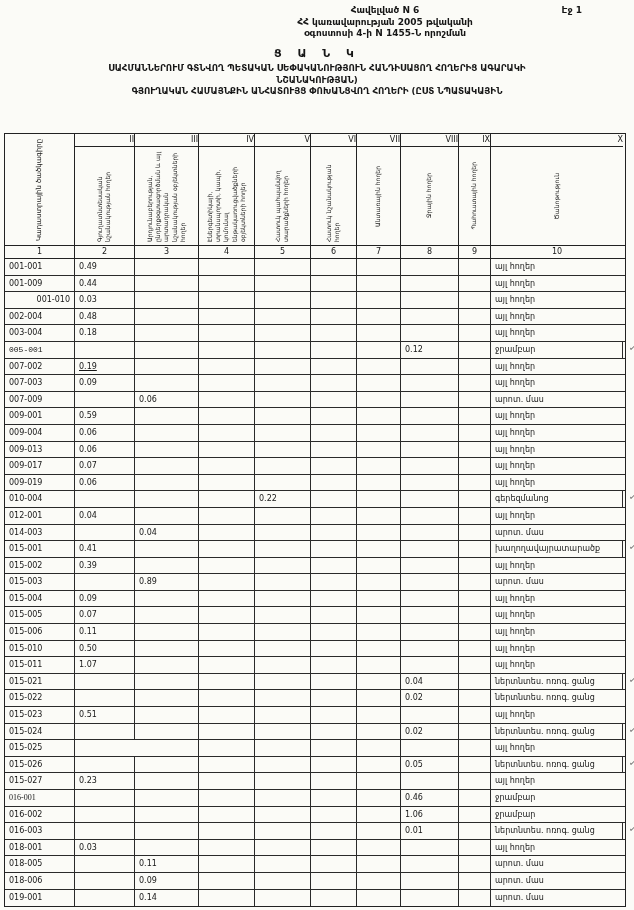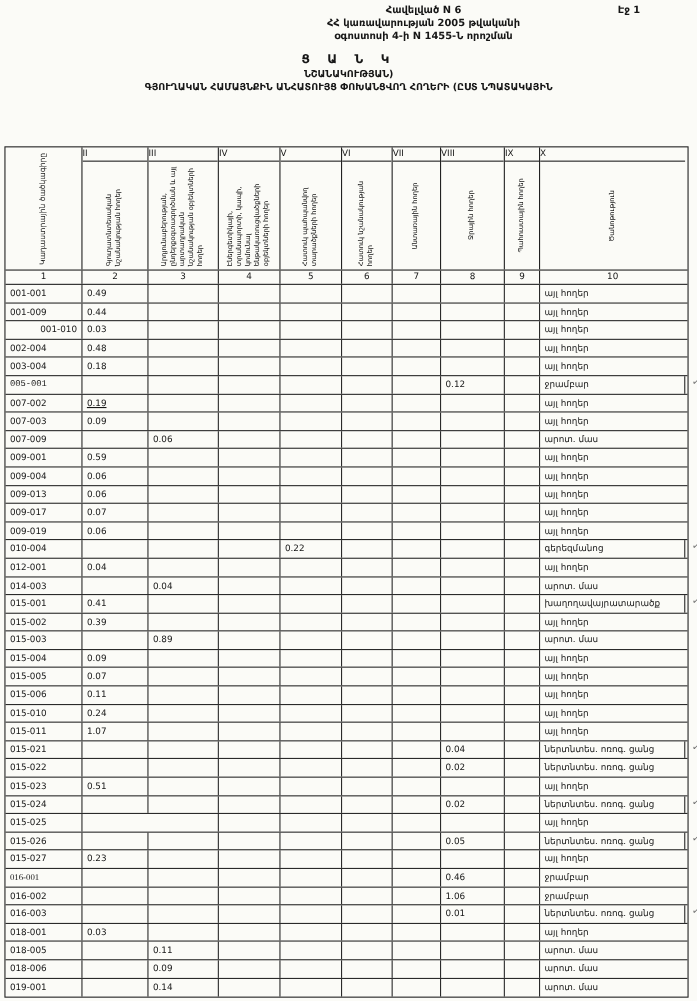--- a/index.html
+++ b/index.html
@@ -18,21 +18,21 @@
   .doc-title { text-align:center; font-size:8.7px; font-weight:bold;
     line-height:1.32; margin-top:3px; }
 
   .tbl { position:absolute; left:4px; top:133px; width:622px;
     border:1px solid #222; }
   .hband { display:flex; height:112px; border-bottom:1px solid #222; }
   .hc { border-right:1px solid #222; display:flex; flex-direction:column; overflow:hidden; }
   .hc:last-child { border-right:none; }
   .hc0 { align-items:center; justify-content:center; }
   .roman { height:13px; line-height:12px; border-bottom:1px solid #222;
-    text-align:left; font-size:8px; flex:0 0 13px; }
+    text-align:right; font-size:8px; flex:0 0 13px; }
   .hlabel { flex:1 1 auto; display:flex; align-items:center; justify-content:center;
     overflow:hidden; padding:1px; }
   .vert { writing-mode:vertical-rl; transform:rotate(180deg);
     font-size:6.1px; line-height:1.35; max-height:92px; display:inline-block; }
   .hc0 .vert { font-size:6.9px; max-height:104px; }
 
   .numrow { display:flex; height:13px; border-bottom:1px solid #222; }
   .numrow .nc { border-right:1px solid #222; text-align:center;
     font-size:8px; line-height:12px; overflow:hidden; }
   .numrow .nc:last-child { border-right:none; }
@@ -53,20 +53,21 @@
 
   <div class="topline">
     <div class="page-label">Էջ 1</div>
     <div class="appendix-block">
       <div>Հավելված N 6</div>
       <div>ՀՀ կառավարության 2005 թվականի</div>
       <div>օգոստոսի 4-ի N 1455-Ն որոշման</div>
     </div>
     <div class="list-heading">Ց Ա Ն Կ</div>
     <div class="doc-title">
+      <div>ՍԱՀՄԱՆՆԵՐՈՒՄ ԳՏՆՎՈՂ ՊԵՏԱԿԱՆ ՍԵՓԱԿԱՆՈՒԹՅՈՒՆ ՀԱՆԴԻՍԱՑՈՂ ՀՈՂԵՐԻՑ ԱԳԱՐԱԿԻ</div>
       <div>ՆՇԱՆԱԿՈՒԹՅԱՆ)</div>
       <div>ԳՅՈՒՂԱԿԱՆ ՀԱՄԱՅՆՔԻՆ ԱՆՀԱՏՈՒՅՑ ՓՈԽԱՆՑՎՈՂ ՀՈՂԵՐԻ (ԸՍՏ ՆՊԱՏԱԿԱՅԻՆ</div>
     </div>
   </div>
 
   <div class="tbl">
     <div class="hband" id="hband">
       <div class="hc hc0" style="width:70px">
         <div class="hlabel">
           <span class="vert">Կադաստրային ծածկագիրը</span>
@@ -415,21 +416,21 @@
           <div class="td val" style="width: 56px;"></div>
           <div class="td val" style="width: 56px;"></div>
           <div class="td val" style="width: 46px;"></div>
           <div class="td val" style="width: 44px;"></div>
           <div class="td val" style="width: 58px;"></div>
           <div class="td val" style="width: 32px;"></div>
           <div class="td note" style="width: 132px;">այլ հողեր</div>
         </div>
         <div class="trow">
           <div class="td code" style="width: 70px;">015-010</div>
-          <div class="td val" style="width: 60px;">0.24</div>
+          <div class="td val" style="width: 60px;">0.50</div>
           <div class="td val" style="width: 64px;"></div>
           <div class="td val" style="width: 56px;"></div>
           <div class="td val" style="width: 56px;"></div>
           <div class="td val" style="width: 46px;"></div>
           <div class="td val" style="width: 44px;"></div>
           <div class="td val" style="width: 58px;"></div>
           <div class="td val" style="width: 32px;"></div>
           <div class="td note" style="width: 132px;">այլ հողեր</div>
         </div>
         <div class="trow">

